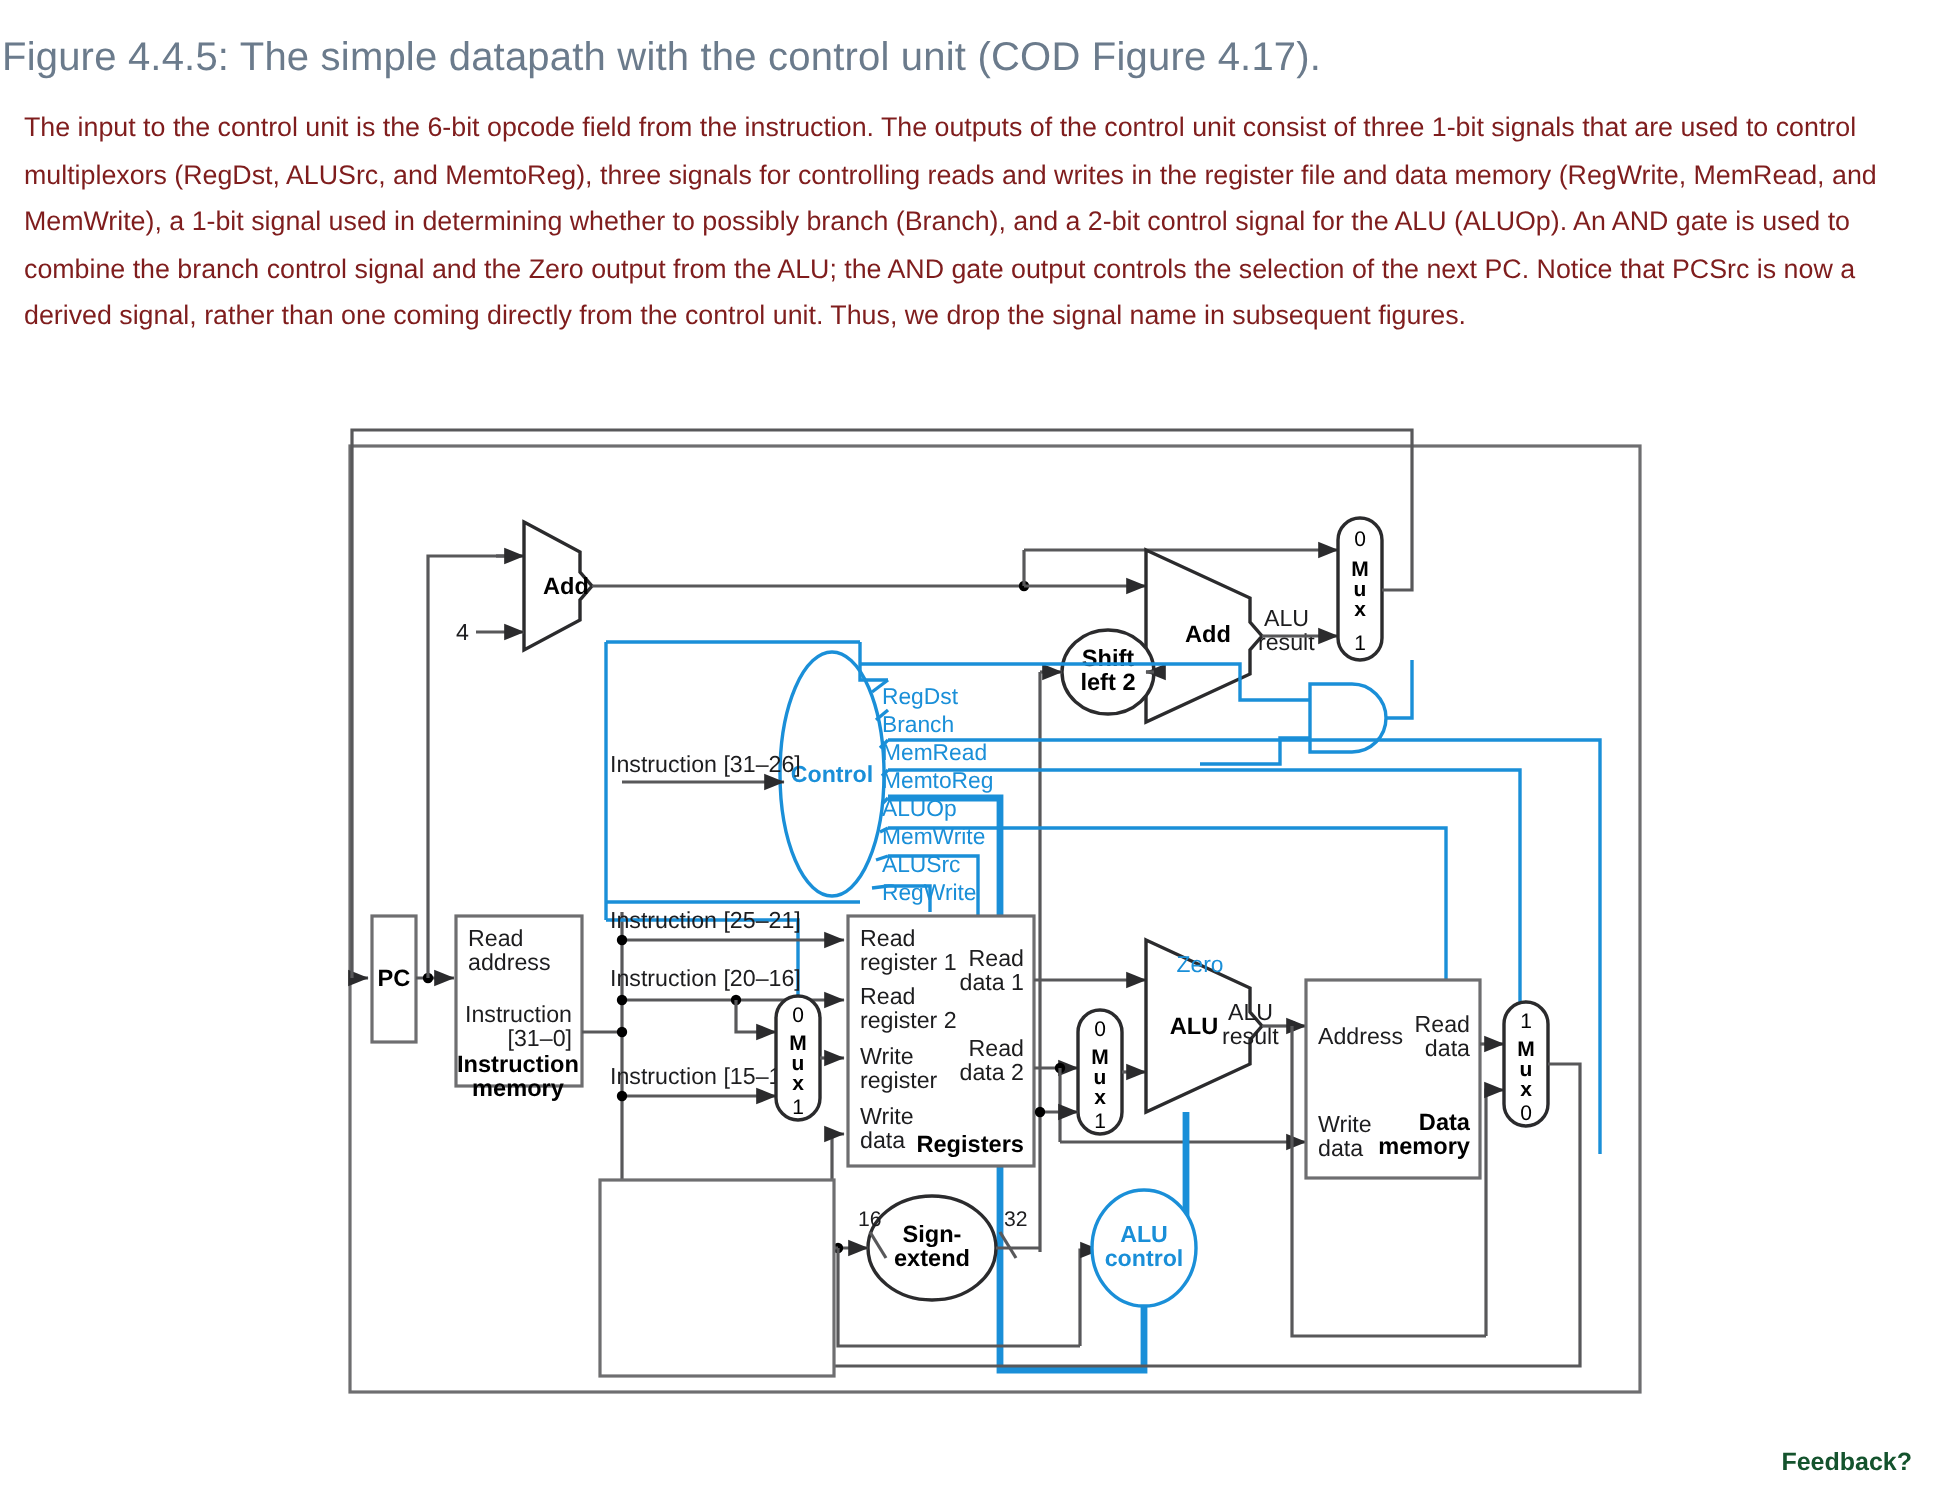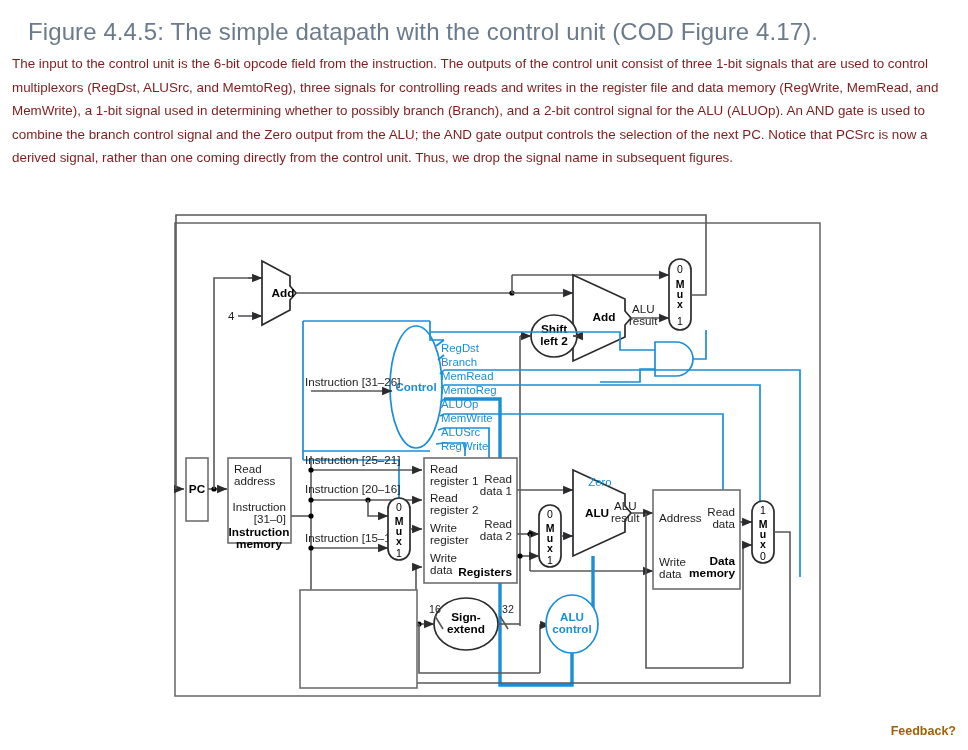--- a/index.html
+++ b/index.html
@@ -9,23 +9,23 @@
   }
   body {
     width: 968px;
     height: 750px;
     position: relative;
     font-family: "Liberation Sans", sans-serif;
     overflow: hidden;
   }
   #figure-title {
     position: absolute;
-    left: 28px;
+    left: 1px;
     top: 18px;
-    font-size: 24px;
+    font-size: 20px;
     color: #6b7b8c;
     letter-spacing: 0.1px;
     white-space: nowrap;
   }
   #figure-caption {
     position: absolute;
     left: 12px;
     top: 52px;
     width: 944px;
     font-size: 13.4px;
@@ -38,21 +38,21 @@
     top: 205px;
     width: 968px;
     height: 500px;
   }
   #feedback-link {
     position: absolute;
     right: 12px;
     bottom: 12px;
     font-size: 12.5px;
     font-weight: bold;
-    color: #a16207;
+    color: #14532d;
     cursor: pointer;
   }
   svg { display: block; }
   .wire { stroke: #58585a; stroke-width: 1.6; fill: none; }
   .bwire { stroke: #1a8fd8; stroke-width: 1.7; fill: none; }
   .bwire-thick { stroke: #1a8fd8; stroke-width: 3.4; fill: none; }
   .blk { fill: #ffffff; stroke: #6e6e70; stroke-width: 1.6; }
   .shape { fill: #ffffff; stroke: #2b2b2d; stroke-width: 1.7; }
   .bshape { fill: #ffffff; stroke: #1a8fd8; stroke-width: 1.7; }
   .dot { fill: #000000; }

